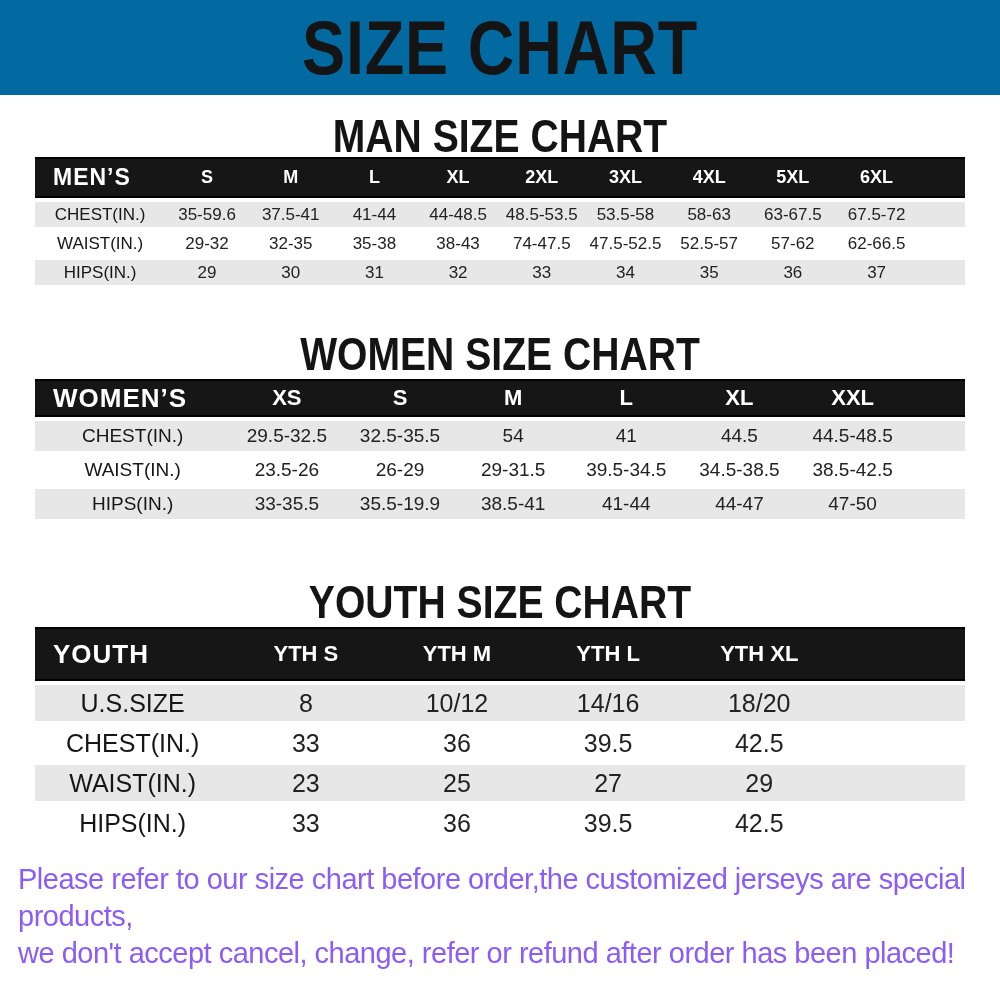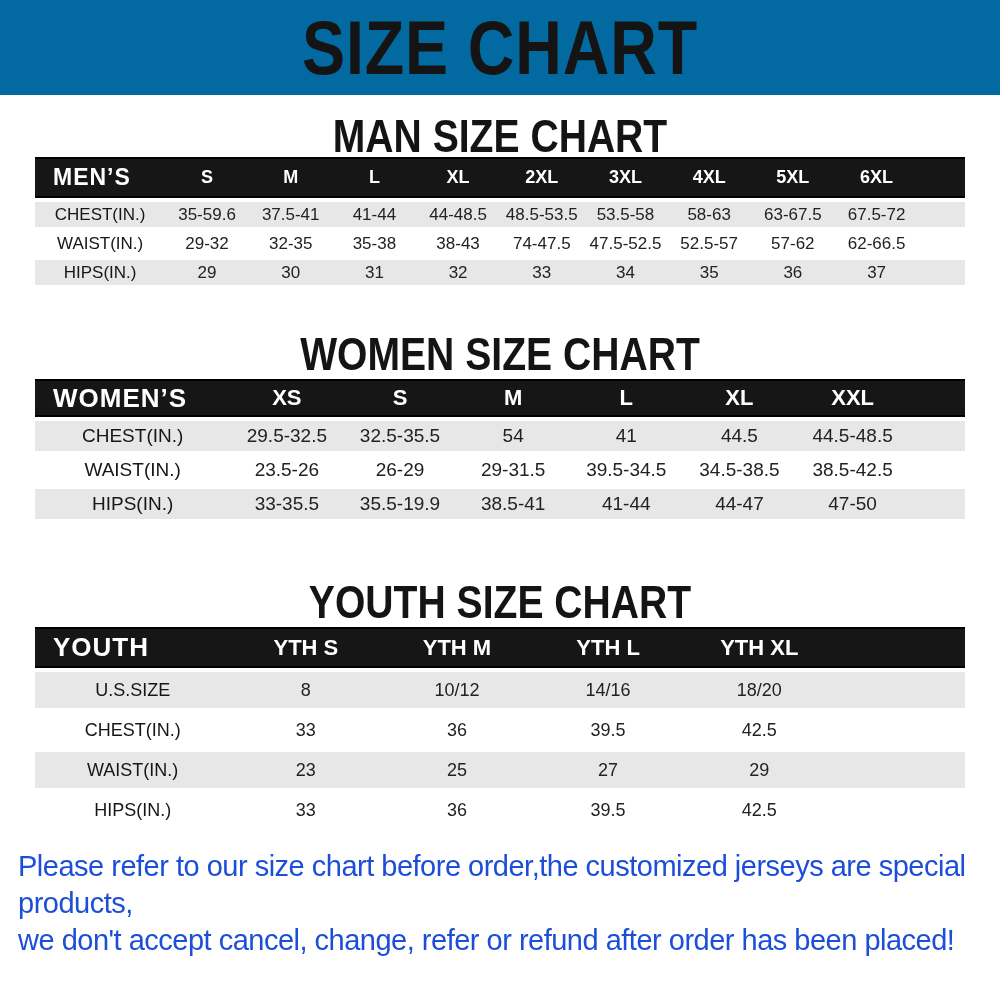--- a/index.html
+++ b/index.html
@@ -83,30 +83,30 @@
   table.man   col.c-spacer { width: 5%; }
 
   
   table.women thead th { height: 38px; font-size: 22px; }
   table.women thead th.corner { font-size: 26px; }
   table.women tbody td { height: 30px; font-size: 19px; }
   table.women col.c-label  { width: 21%; }
   table.women col.c-spacer { width: 6%; }
 
   
-  table.youth thead th { height: 41px; font-size: 22px; }
+  table.youth thead th { height: 54px; font-size: 22px; }
   table.youth thead th.corner { font-size: 26px; }
-  table.youth tbody td { height: 36px; font-size: 18px; }
+  table.youth tbody td { height: 36px; font-size: 25px; }
   table.youth col.c-label  { width: 21%; }
   table.youth col.c-spacer { width: 14%; }
 
   
   .footer-note {
     margin: 16px 14px 0 18px;
-    color: #1d4ed8;
+    color: #8b5cf6;
     font-size: 29px;
     line-height: 37px;
     letter-spacing: -0.5px;
   }
 </style>
 </head>
 <body>
 
 <div class="page">
 

